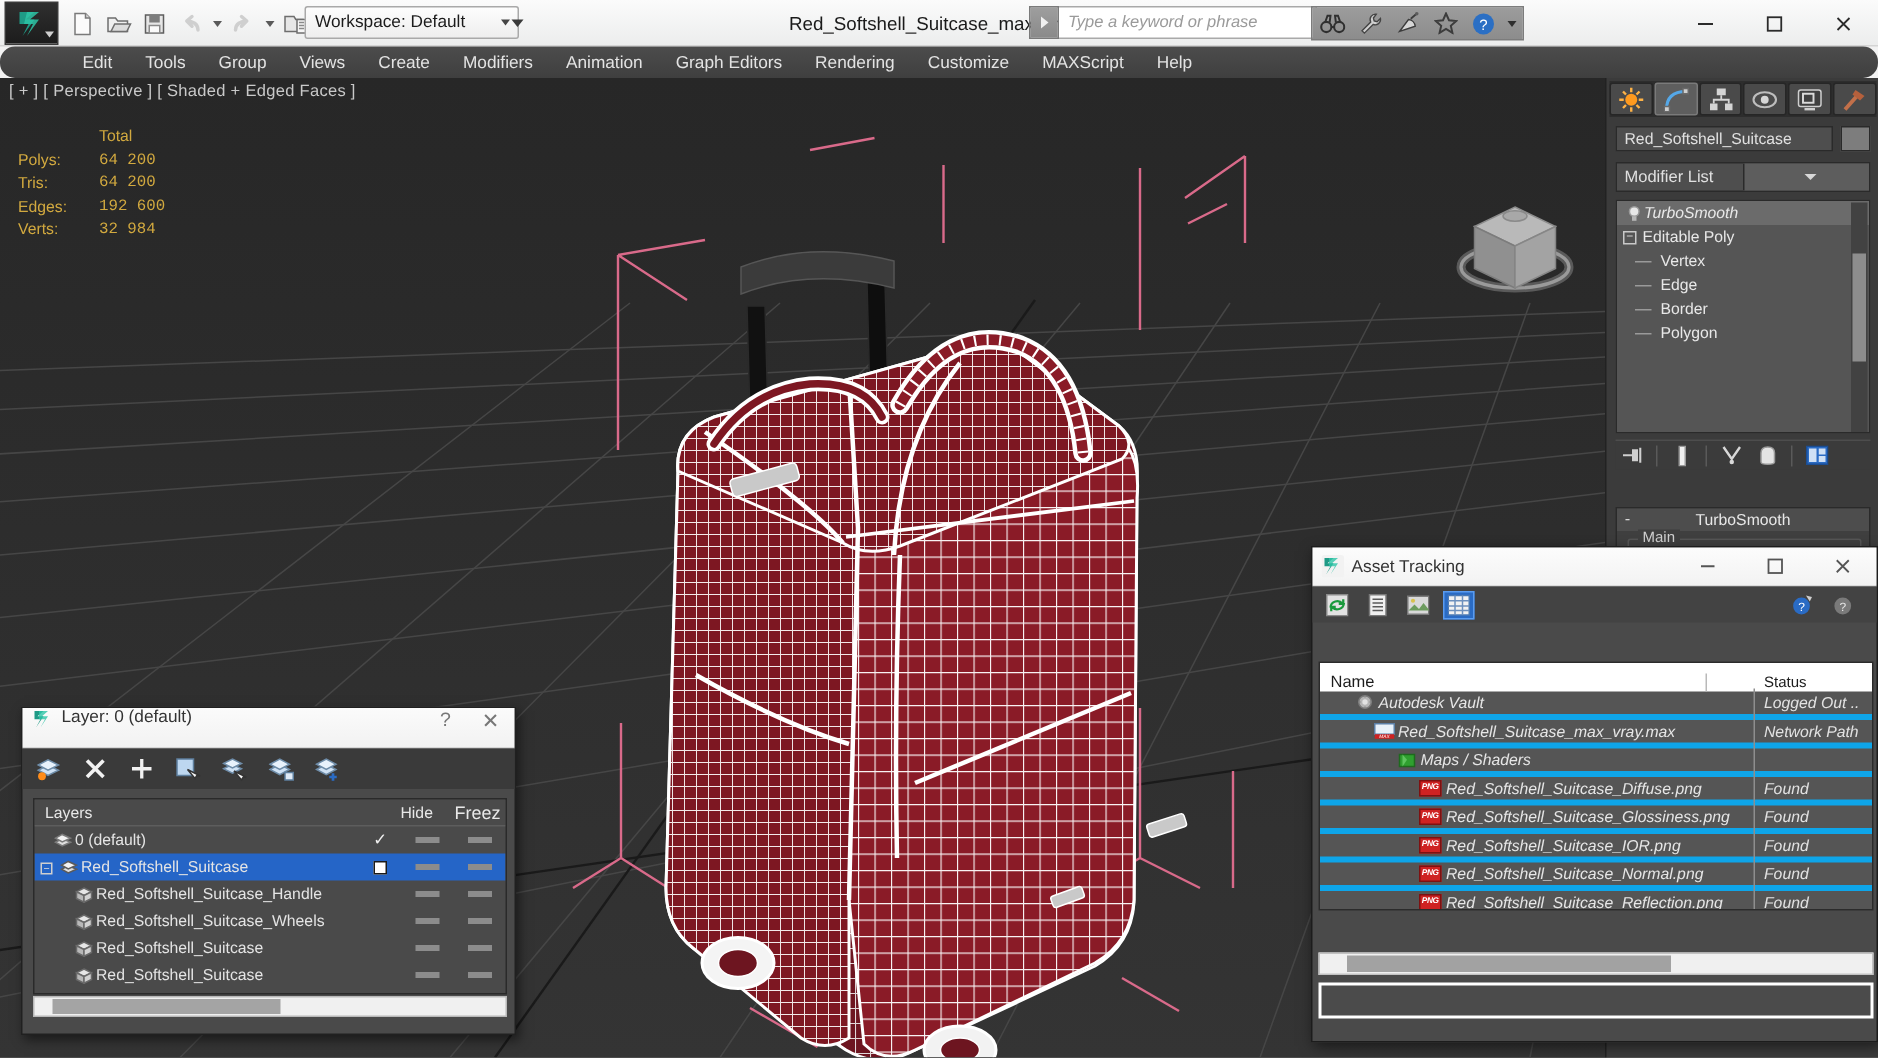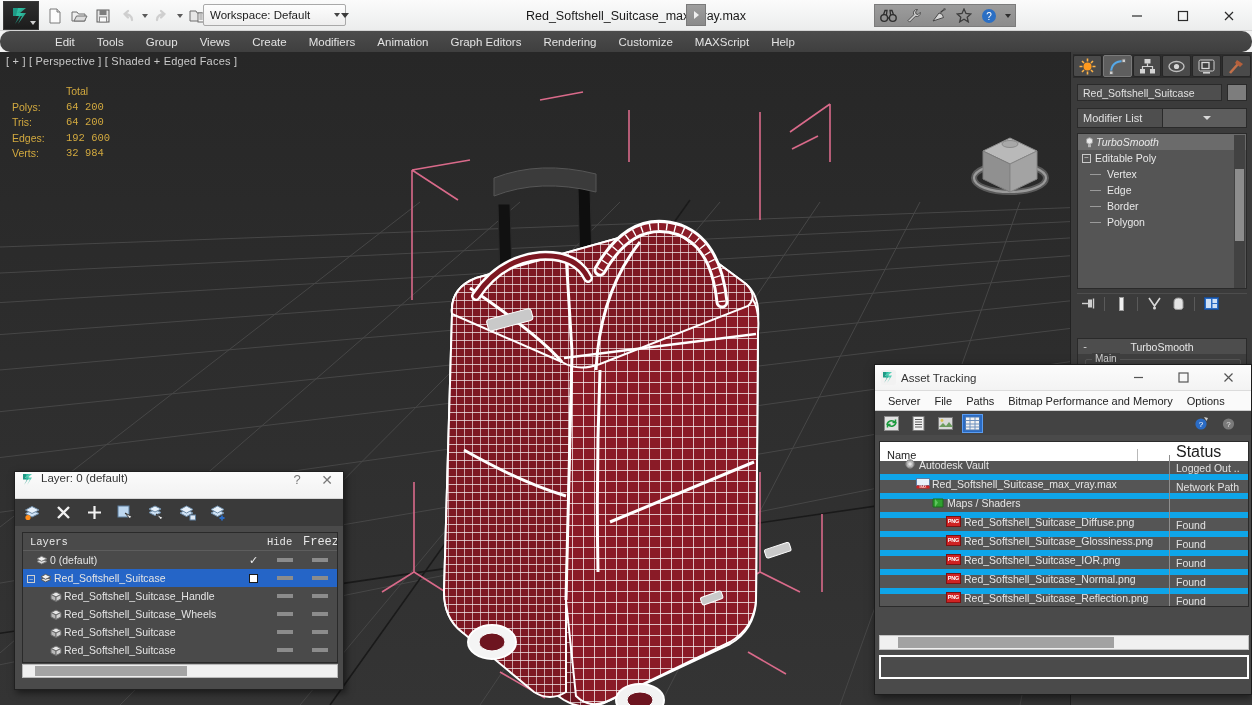--- a/index.html
+++ b/index.html
@@ -230,21 +230,21 @@
   .ld-title .q{ width:28px; text-align:center; font-size:13px; color:#777; }
   .ld-title .x{ width:32px; text-align:center; font-size:14px; color:#777; }
   .ld-toolbar {
     height:27px; background:#3a3a3a; display:flex; align-items:center; padding-left:7px; gap:11px;
   }
   .ld-toolbar .tb{width:20px;height:20px;display:flex;align-items:center;justify-content:center;}
   .ld-table {
     position:absolute; left:7px; top:60px; width:316px; height:131px;
     background:#4a4a4a; border:1px solid #2a2a2a; overflow:hidden;
   }
-  .ld-head { height:18px; background:#4a4a4a; border-bottom:1px solid #5d5d5d; display:flex; align-items:center;font-family:Liberation Mono, monospace;}
+  .ld-head { height:18px; background:#4a4a4a; border-bottom:1px solid #5d5d5d; display:flex; align-items:center;}
   .ld-head .c1{flex:1; padding-left:7px; font-size:10.5px; color:#e8e8e8;}
   .ld-head .c2{width:27px; font-size:10.5px; color:#e8e8e8;}
   .ld-head .c3{width:36px; font-size:10.5px; color:#e8e8e8;}
   .ld-head .c4{width:34px; font-size:12px; color:#e8e8e8;}
   .ld-row { height:18px; display:flex; align-items:center; }
   .ld-row.sel { background:#2565c7; }
   .ld-row .nm{ flex:1; display:flex; align-items:center; font-size:10.5px; color:#e4e4e4; white-space:nowrap;}
   .ld-row .expand{ width:12px; text-align:center; }
   .ld-row .expbox{display:inline-block;width:8px;height:8px;border:1px solid #cfcfcf;font-size:7px;line-height:7px;color:#e0e0e0;}
   .ld-row .ic{ width:17px; display:flex;align-items:center;justify-content:center;}
@@ -283,22 +283,22 @@
   }
   .at-tools .tb{width:21px;height:19px;display:flex;align-items:center;justify-content:center;margin-right:6px;}
   .at-tools .tb.sel{ background:#2a6bc4; border:1px solid #5a9cf0;}
   .at-tools .sp{flex:1;}
   .at-grid {
     position:absolute; left:4px; top:76px; width:370px; height:166px;
     background:#555555; border:1px solid #2b2b2b; overflow:hidden;
   }
   .at-head { height:19px; background:#ffffff; display:flex; align-items:flex-end; }
   .at-head .h1{ flex:1; padding-left:7px; font-size:11px;color:#1c1c1c; border-right:1px solid #b9b9b9;}
-  .at-head .h2{ width:78px; padding-left:6px; font-size:16px;color:#1c1c1c;margin-left:32px;}
-  .at-row { height:19px; display:flex; align-items:flex-end; border-bottom:6px solid #0ea5e9;}
+  .at-head .h2{ width:78px; padding-left:6px; font-size:10px;color:#1c1c1c;margin-left:32px;}
+  .at-row { height:19px; display:flex; align-items:center; border-bottom:4px solid #0ea5e9;font-style:italic;}
   .at-row .n{ flex:1; display:flex;align-items:center; border-right:1px solid #8e8e8e; height:19px; overflow:hidden;}
   .at-row .s{ width:78px; padding-left:6px; font-size:10.5px; color:#e2e2e2; white-space:nowrap; overflow:hidden;}
   .at-row .lbl{ font-size:10.5px; color:#e6e6e6; white-space:nowrap; }
   .at-hscroll {
     position:absolute; left:4px; top:270px; width:370px; height:15px;
     background:#f0f0f0; border:1px solid #c2c2c2;
   }
   .at-hscroll .th{position:absolute;left:18px;top:1px;width:216px;height:11px;background:#a2a2a2;}
   .at-status {
     position:absolute; left:4px; top:290px; width:370px; height:24px;
@@ -381,20 +381,23 @@
       </div>
 
     <div class="apptitle">
       <span>Red_Softshell_Suitcase_max_vray.max</span>
     </div>
 
     <div class="searchwrap">
       <div class="searchbtn">
           <i></i>
         </div>
+      <div class="searchinput">
+        <span>Type a keyword or phrase</span>
+      </div>
     </div>
 
     <div class="tbicons">
       <div class="ti">
         <svg width="17" height="14" viewBox="0 0 17 14">
             <circle cx="4.2" cy="9" r="3.4" fill="none" stroke="#2f2f2f" stroke-width="1.4"></circle>
             <circle cx="12.8" cy="9" r="3.4" fill="none" stroke="#2f2f2f" stroke-width="1.4"></circle>
             <path d="M3.4 6L5 1.5h2L6.4 6M13.6 6L12 1.5h-2l.6 4.5M7.5 9h2" stroke="#2f2f2f" stroke-width="1.3" fill="none"></path>
           </svg>
       </div>
@@ -1018,27 +1021,20 @@
             <rect x="2" y="2" width="9" height="9" fill="none" stroke="#555" stroke-width="1.2"></rect>
           </svg>
       </span>
       <span class="wb">
         <svg width="13" height="13" viewBox="0 0 13 13">
             <path d="M2.5 2.5l8 8M10.5 2.5l-8 8" stroke="#555" stroke-width="1.2"></path>
           </svg>
       </span>
     </div>
 
-    <div class="at-menu">
-      <span class="mi">Server</span>
-      <span class="mi">File</span>
-      <span class="mi">Paths</span>
-      <span class="mi">Bitmap Performance and Memory</span>
-      <span class="mi">Options</span>
-    </div>
 
     <div class="at-tools">
       <span class="tb">
         <svg width="15" height="15" viewBox="0 0 15 15">
             <rect x="0.5" y="0.5" width="14" height="14" fill="#e2e2e2" stroke="#8a8a8a"></rect>
             <path d="M3 9a4.5 4.5 0 018-2.5M11.5 6.5V3.5M11.5 6.5h-3M12 6a4.5 4.5 0 01-8 2.5M3.5 8.5v3M3.5 8.5h3" stroke="#1a9a3c" stroke-width="1.5" fill="none"></path>
           </svg>
       </span>
       <span class="tb">
         <svg width="15" height="15" viewBox="0 0 15 15">

